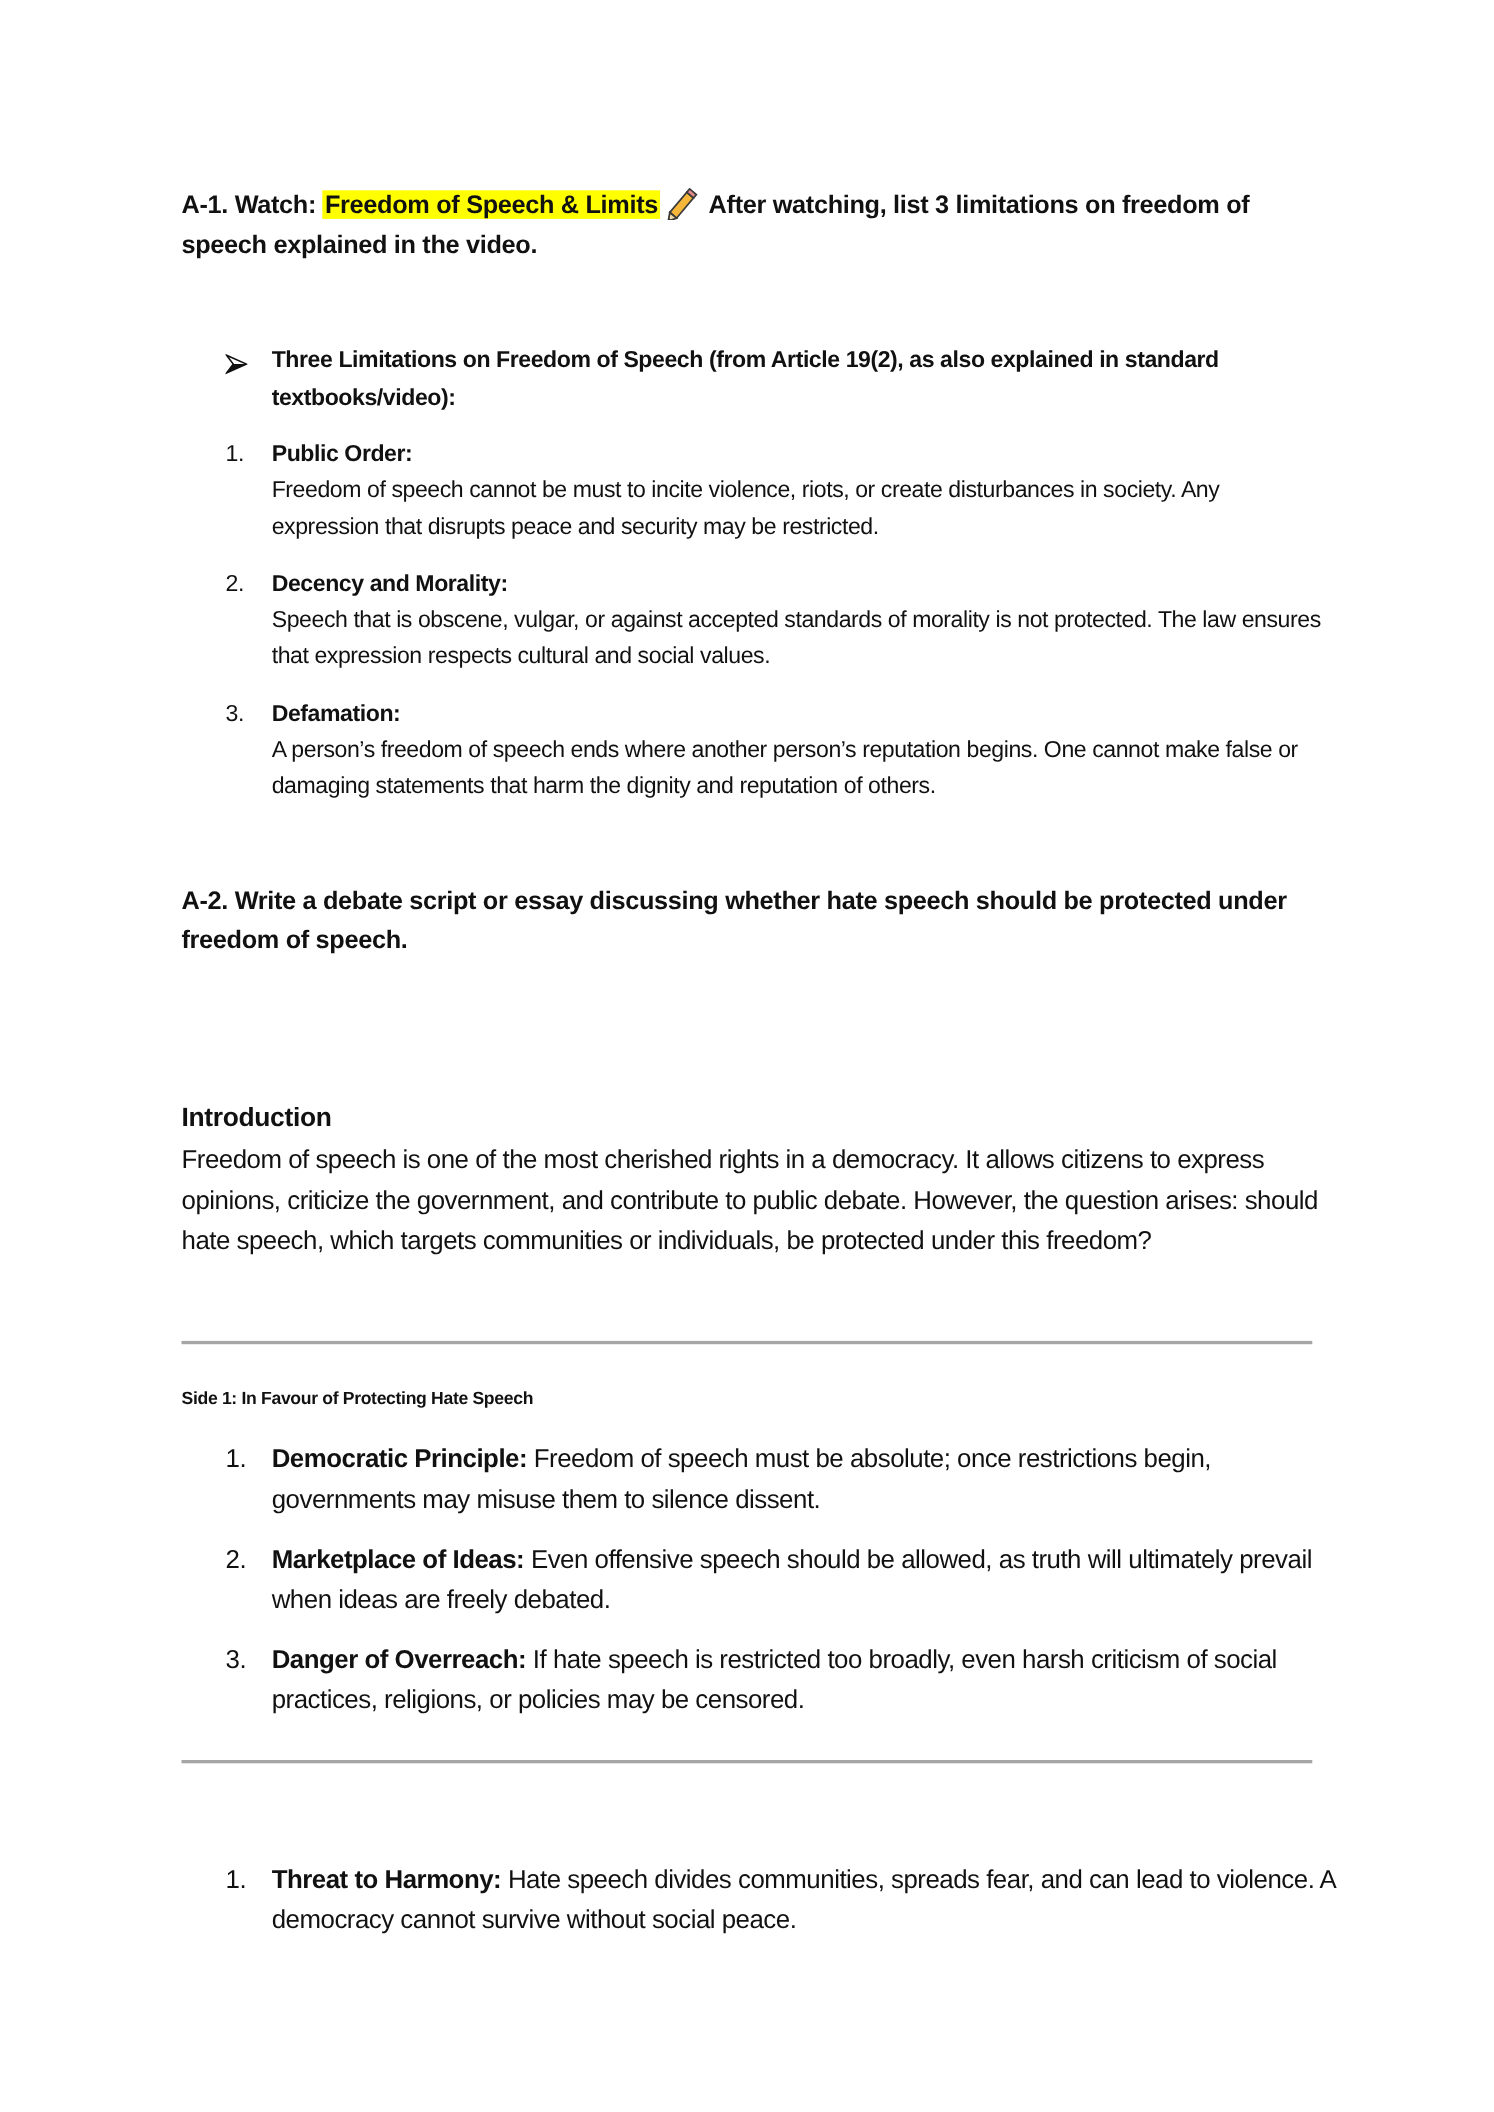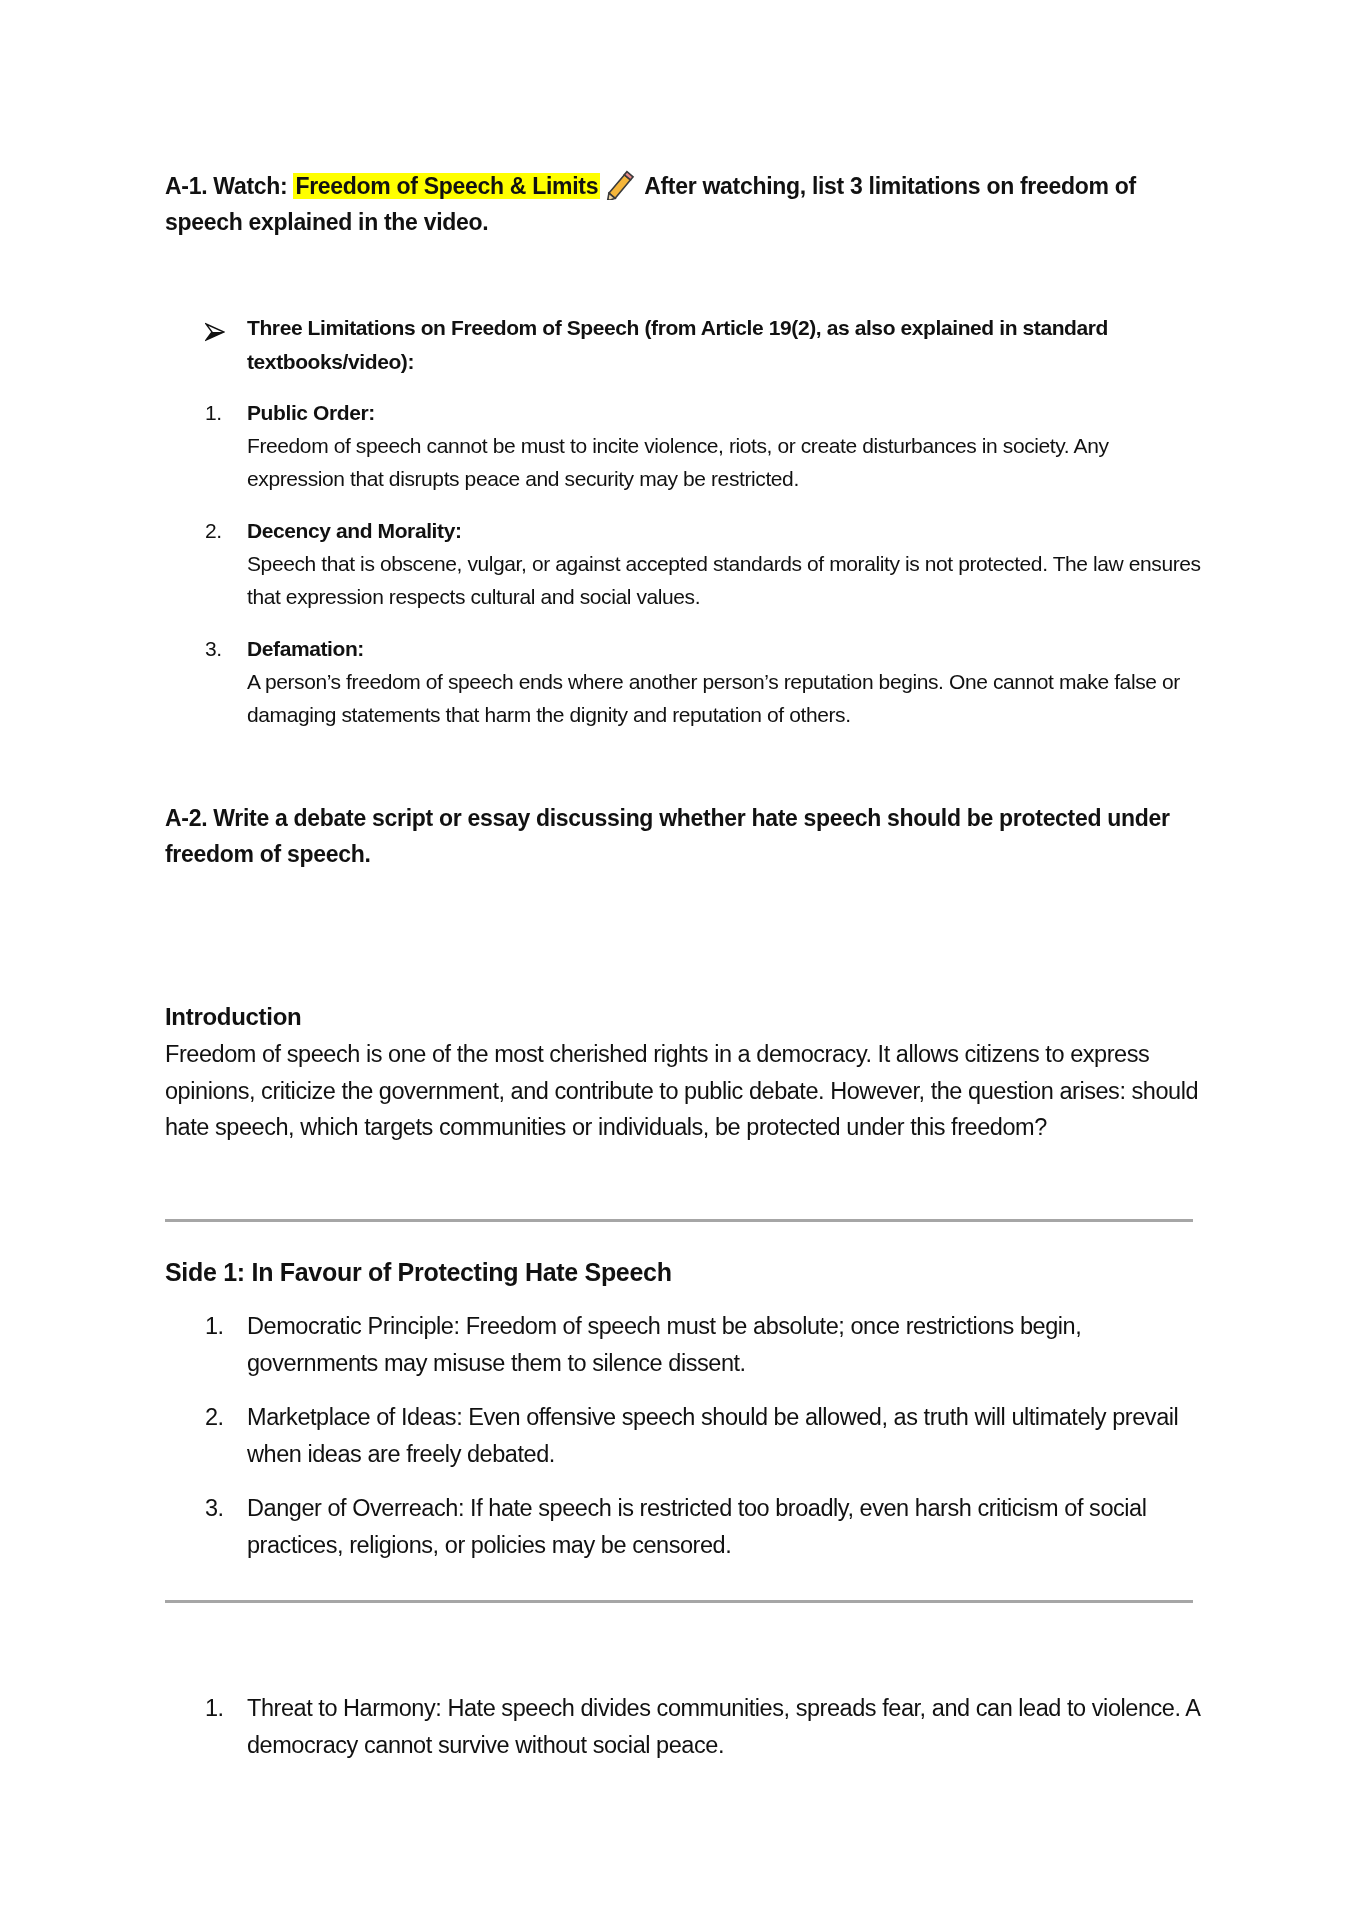--- a/index.html
+++ b/index.html
@@ -112,21 +112,21 @@
   }
   .rule {
     left: 165px;
     width: 1028px;
     height: 3px;
     background: #a6a6a6;
   }
   .side-heading {
     left: 165px;
     font-weight: bold;
-    font-size: 25px;
+    font-size: 16px;
     line-height: 34px;
     letter-spacing: -0.3px;
     text-align: center;
   }
   .arg-item {
     left: 205px;
     width: 1010px;
     font-size: 23.5px;
     line-height: 36.5px;
     letter-spacing: -0.45px;
@@ -134,21 +134,21 @@
   .arg-item .num {
     position: absolute;
     left: 0;
     top: 0;
     width: 40px;
   }
   .arg-item .body {
     margin-left: 42px;
   }
   .arg-item .title {
-    font-weight: normal;
+    font-weight: bold;
   }
 </style>
 </head>
 <body>
 
 <div class="page">
 
   <div class="abs q-heading" style="top:168px;">
     <span>A-1. Watch: </span><span class="highlight">Freedom of Speech &amp; Limits</span><span class="pencil"><svg width="34" height="30" viewBox="0 0 34 30">
           <g transform="rotate(-50 17 15)">

